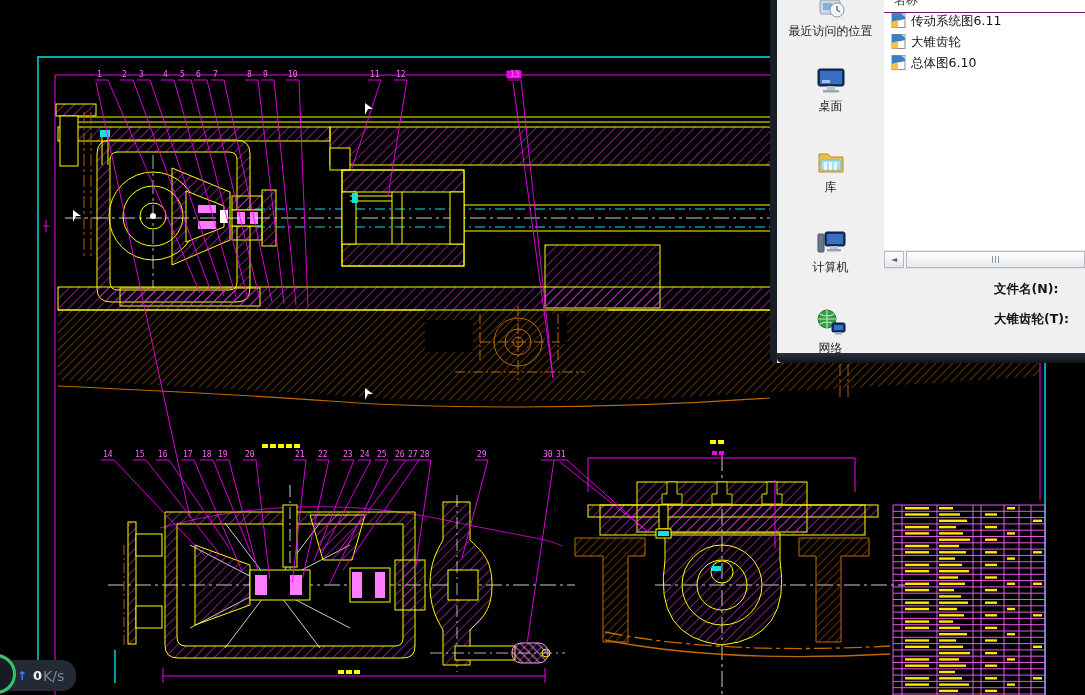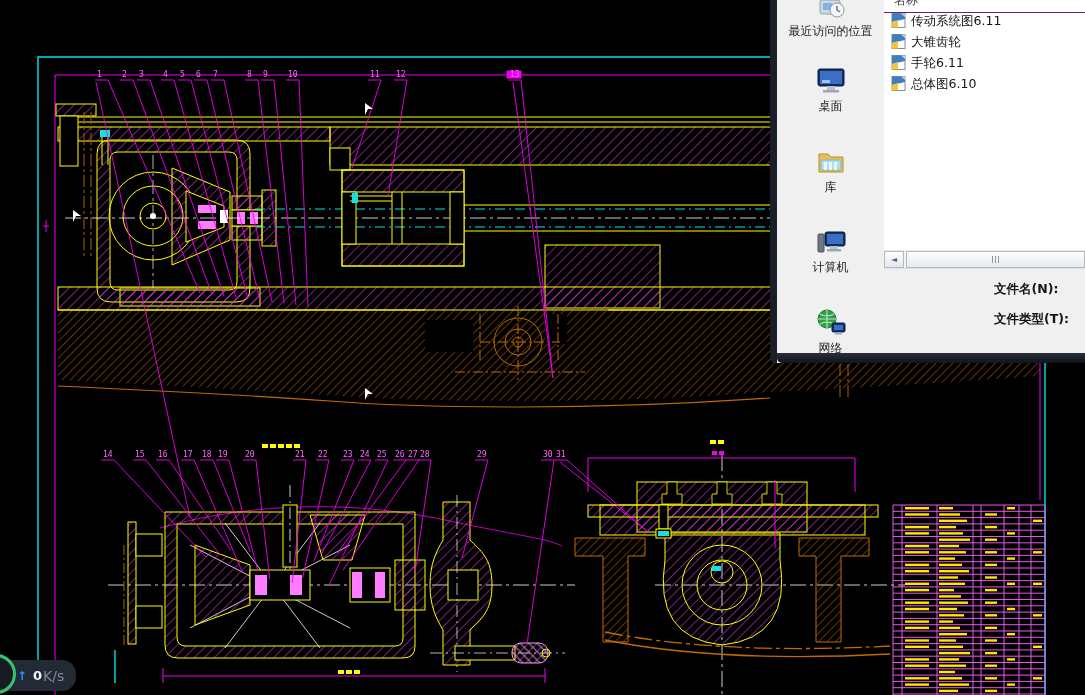--- a/index.html
+++ b/index.html
@@ -577,45 +577,36 @@
                   </svg></span>
                 <span>大锥齿轮</span>
               </div>
               <div class="file-row">
                 <span class="ficon"><svg viewBox="0 0 16 15">
                     <rect x="1" y="0.5" width="13" height="14" fill="#fdfdfd" stroke="#8a8a8a"></rect>
                     <polygon points="1,0.5 14,0.5 14,6 1,9" fill="#3f7ec2"></polygon>
                     <polygon points="1,9 7,7 7,14.5 1,14.5" fill="#f4c53a"></polygon>
                     <polygon points="10,0.5 14,0.5 14,4" fill="#bcd6ee"></polygon>
                   </svg></span>
-                <span>手轮6.11</span>
-              </div>
-              <div class="file-row">
-                <span class="ficon"><svg viewBox="0 0 16 15">
-                    <rect x="1" y="0.5" width="13" height="14" fill="#fdfdfd" stroke="#8a8a8a"></rect>
-                    <polygon points="1,0.5 14,0.5 14,6 1,9" fill="#3f7ec2"></polygon>
-                    <polygon points="1,9 7,7 7,14.5 1,14.5" fill="#f4c53a"></polygon>
-                    <polygon points="10,0.5 14,0.5 14,4" fill="#bcd6ee"></polygon>
-                  </svg></span>
                 <span>总体图6.10</span>
               </div>
             </div>
         </div>
         <div class="hscroll">
           <div class="sbtn">◄</div>
           <div class="sthumb">
               <i></i>
               <i></i>
               <i></i>
             </div>
         </div>
         <div class="fields">
           <div class="fieldrow frow1">文件名(N):</div>
 
-          <div class="fieldrow frow2">文件类型(T):</div>
+          <div class="fieldrow frow2">大锥齿轮(T):</div>
 
         </div>
       </div>
     </div>
     <div class="dialog-bottom-edge"></div>
   </div>
 
   <div class="speedo">
     <div class="ring"></div>
     <span class="up">↑</span>

